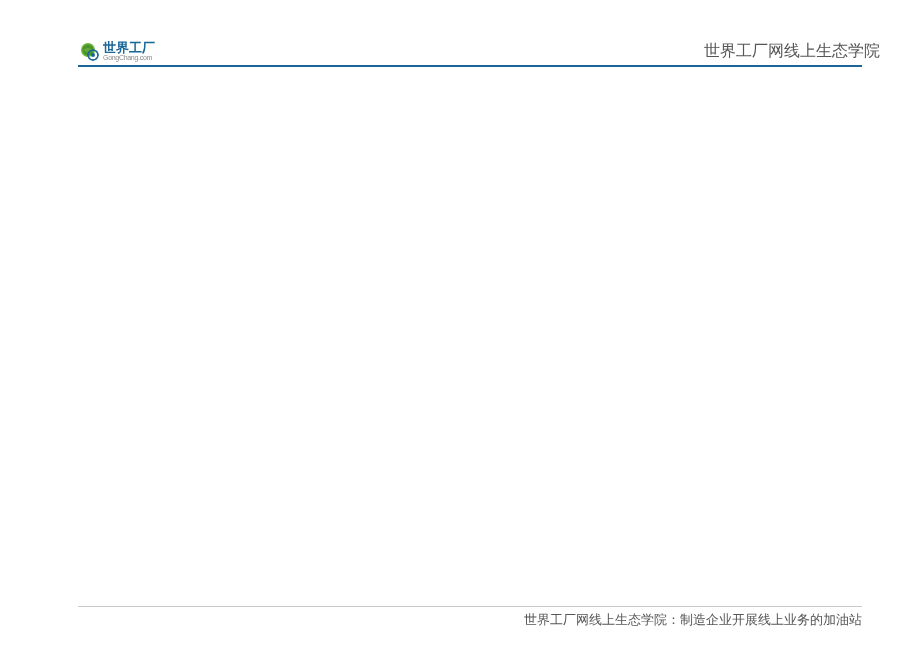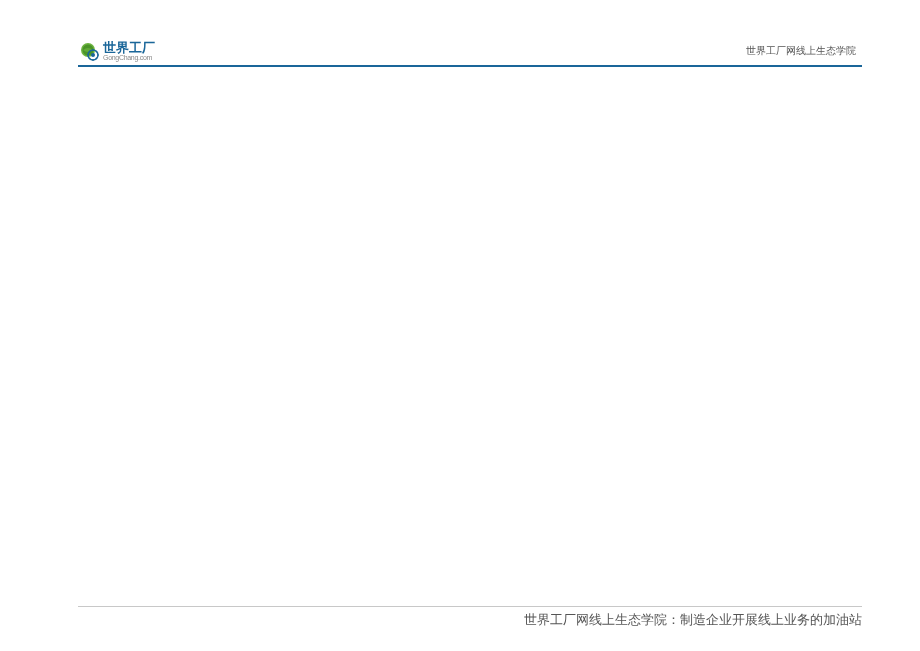--- a/index.html
+++ b/index.html
@@ -11,21 +11,21 @@
       width: 920px;
       height: 651px;
       background: #ffffff;
       font-family: "Microsoft YaHei", "SimSun", sans-serif;
       position: relative;
     }
     .header {
       position: absolute;
       top: 36px;
       left: 78px;
-      right: 64px;
+      right: 40px;
       height: 30px;
       display: flex;
       align-items: center;
       justify-content: space-between;
     }
     .header-line {
       position: absolute;
       top: 65px;
       left: 78px;
       right: 58px;
@@ -53,21 +53,21 @@
       font-size: 13px;
       letter-spacing: 0px;
     }
     .logo-text-sub {
       color: #888;
       font-size: 7px;
       letter-spacing: -0.3px;
     }
     .header-right {
       color: #555;
-      font-size: 10px;
+      font-size: 16px;
     }
     .footer-line {
       position: absolute;
       bottom: 44px;
       left: 78px;
       right: 58px;
       height: 1px;
       background: #c8c8c8;
     }
     .footer-text {

